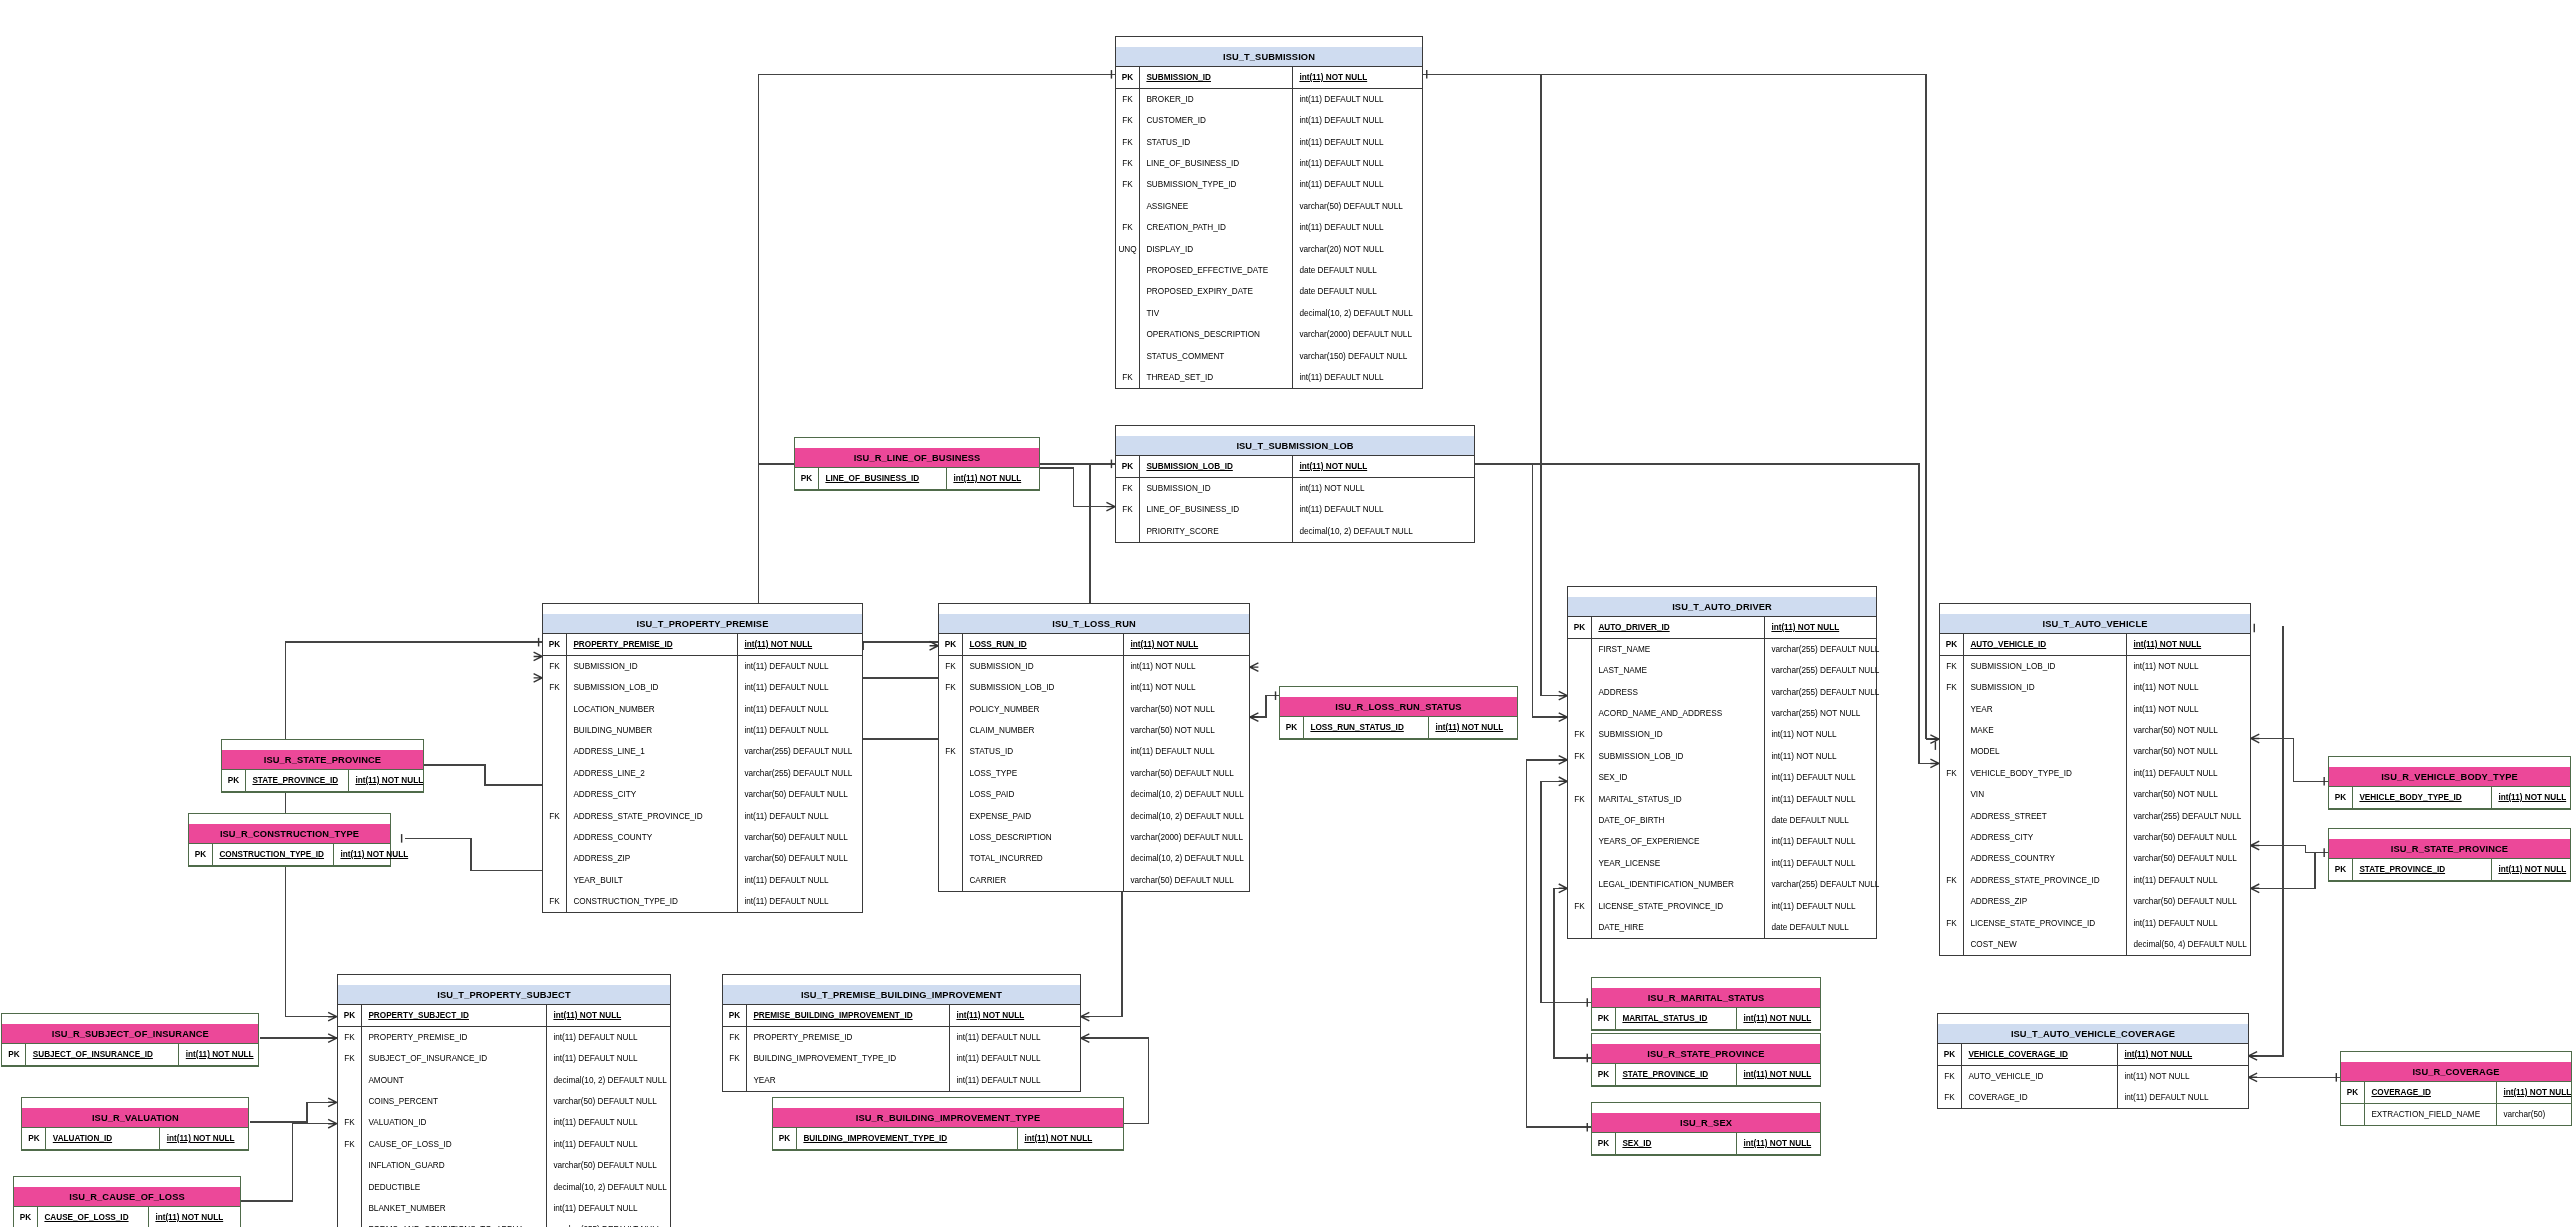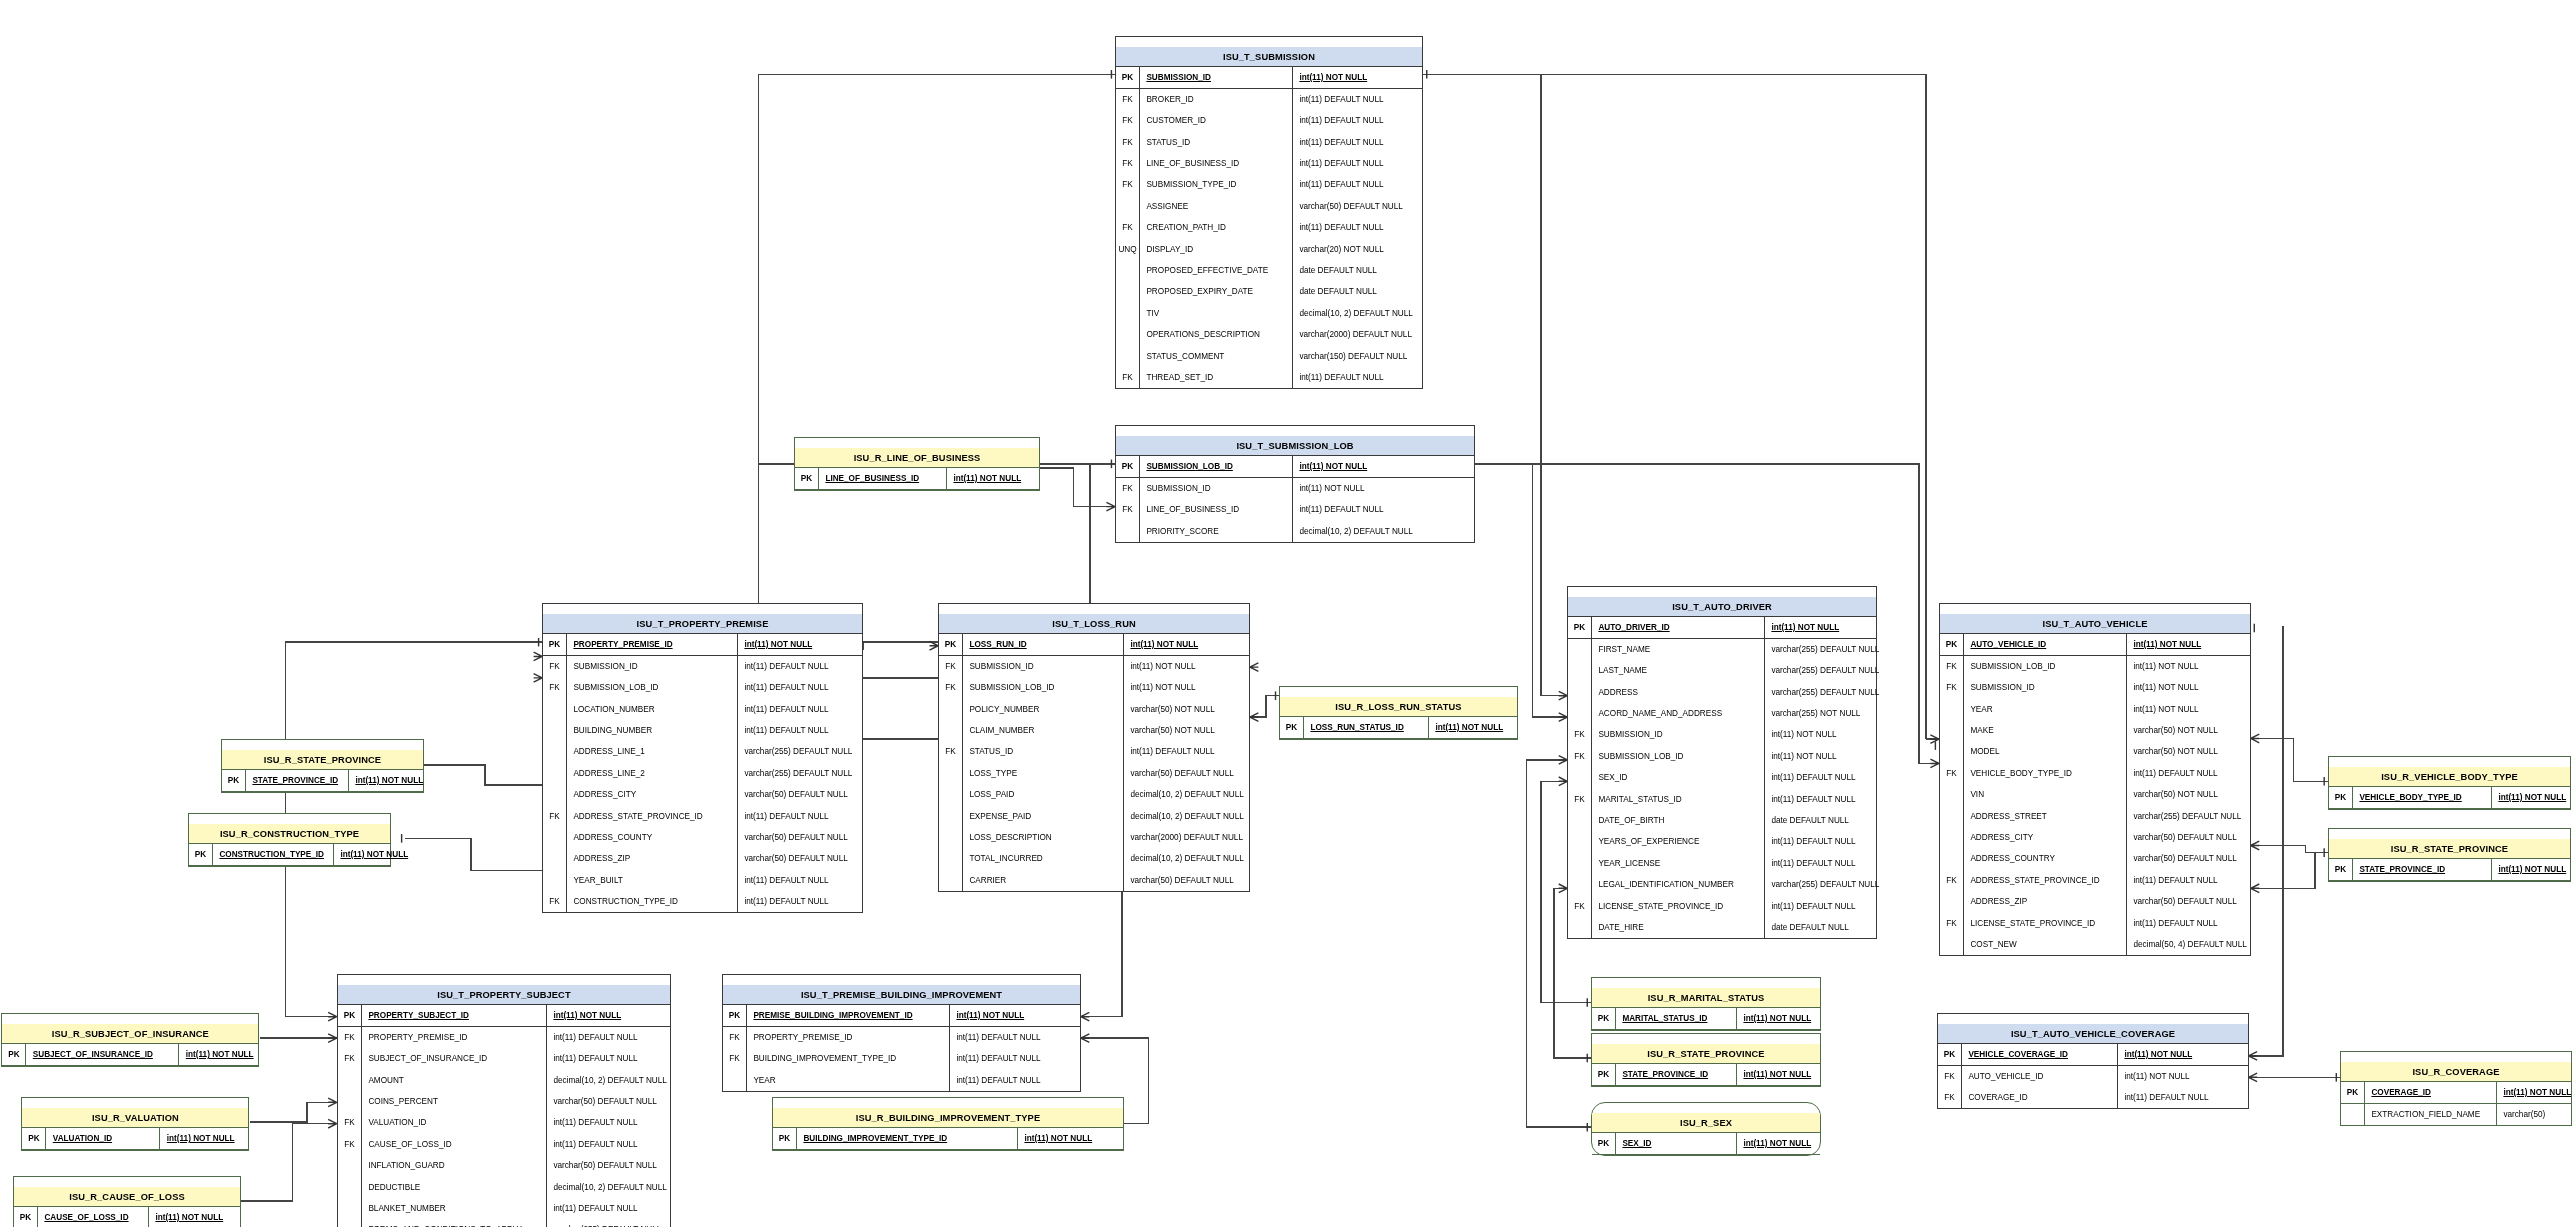--- a/index.html
+++ b/index.html
@@ -12,21 +12,21 @@
   }
 
   
   .entity{position:absolute;border:1.1px solid #3a3a3a;background:#fff;box-sizing:border-box;}
   .entity .ttl{
     font-size:9.3px;font-weight:bold;text-align:center;padding:5px 2.9px 4.3px;
     border-bottom:1.1px solid #3a3a3a;letter-spacing:0.1px;margin-top:10px;
   }
   .entity.t .ttl{background:#cfdcf0;}
   .entity.r{border-color:#4f6b4a;}
-  .entity.r .ttl{background:#fef9c3;border-bottom:1.1px solid #4f6b4a;}
+  .entity.r .ttl{background:#ec4899;border-bottom:1.1px solid #4f6b4a;}
   .entity.r .row{border-color:#4f6b4a;}
   .entity.r .kcol,.entity.r .ncol{border-right-color:#4f6b4a;}
 
   .row{display:flex;align-items:center;height:21.4px;box-sizing:border-box;}
   .row.pk{border-bottom:1.1px solid #3a3a3a;}
   .entity.r .row.pk{border-bottom:1.1px solid #4f6b4a;}
   .kcol{width:24px;min-width:24px;text-align:center;font-size:8.2px;
         border-right:1.1px solid #3a3a3a;height:100%;display:flex;align-items:center;
         justify-content:center;box-sizing:border-box;}
   .row.pk .kcol{font-weight:bold;}
@@ -612,21 +612,21 @@
         </div>
       </div>
       <div class="entity r" style="left: 1591px; top: 1033px; width: 230px;">
         <div class="ttl">ISU_R_STATE_PROVINCE</div>
         <div class="row pk">
           <div class="kcol">PK</div>
           <div class="ncol" style="width: 121px; flex: 0 0 121px;">STATE_PROVINCE_ID</div>
           <div class="tcol">int(11) NOT NULL</div>
         </div>
       </div>
-      <div class="entity r" style="left: 1591px; top: 1102px; width: 230px; border-radius: 14px;">
+      <div class="entity r" style="left: 1591px; top: 1102px; width: 230px;">
         <div class="ttl">ISU_R_SEX</div>
         <div class="row pk">
           <div class="kcol">PK</div>
           <div class="ncol" style="width: 121px; flex: 0 0 121px;">SEX_ID</div>
           <div class="tcol">int(11) NOT NULL</div>
         </div>
       </div>
       <div class="entity t" style="left: 1937px; top: 1013px; width: 312px;">
         <div class="ttl">ISU_T_AUTO_VEHICLE_COVERAGE</div>
         <div class="row pk">

